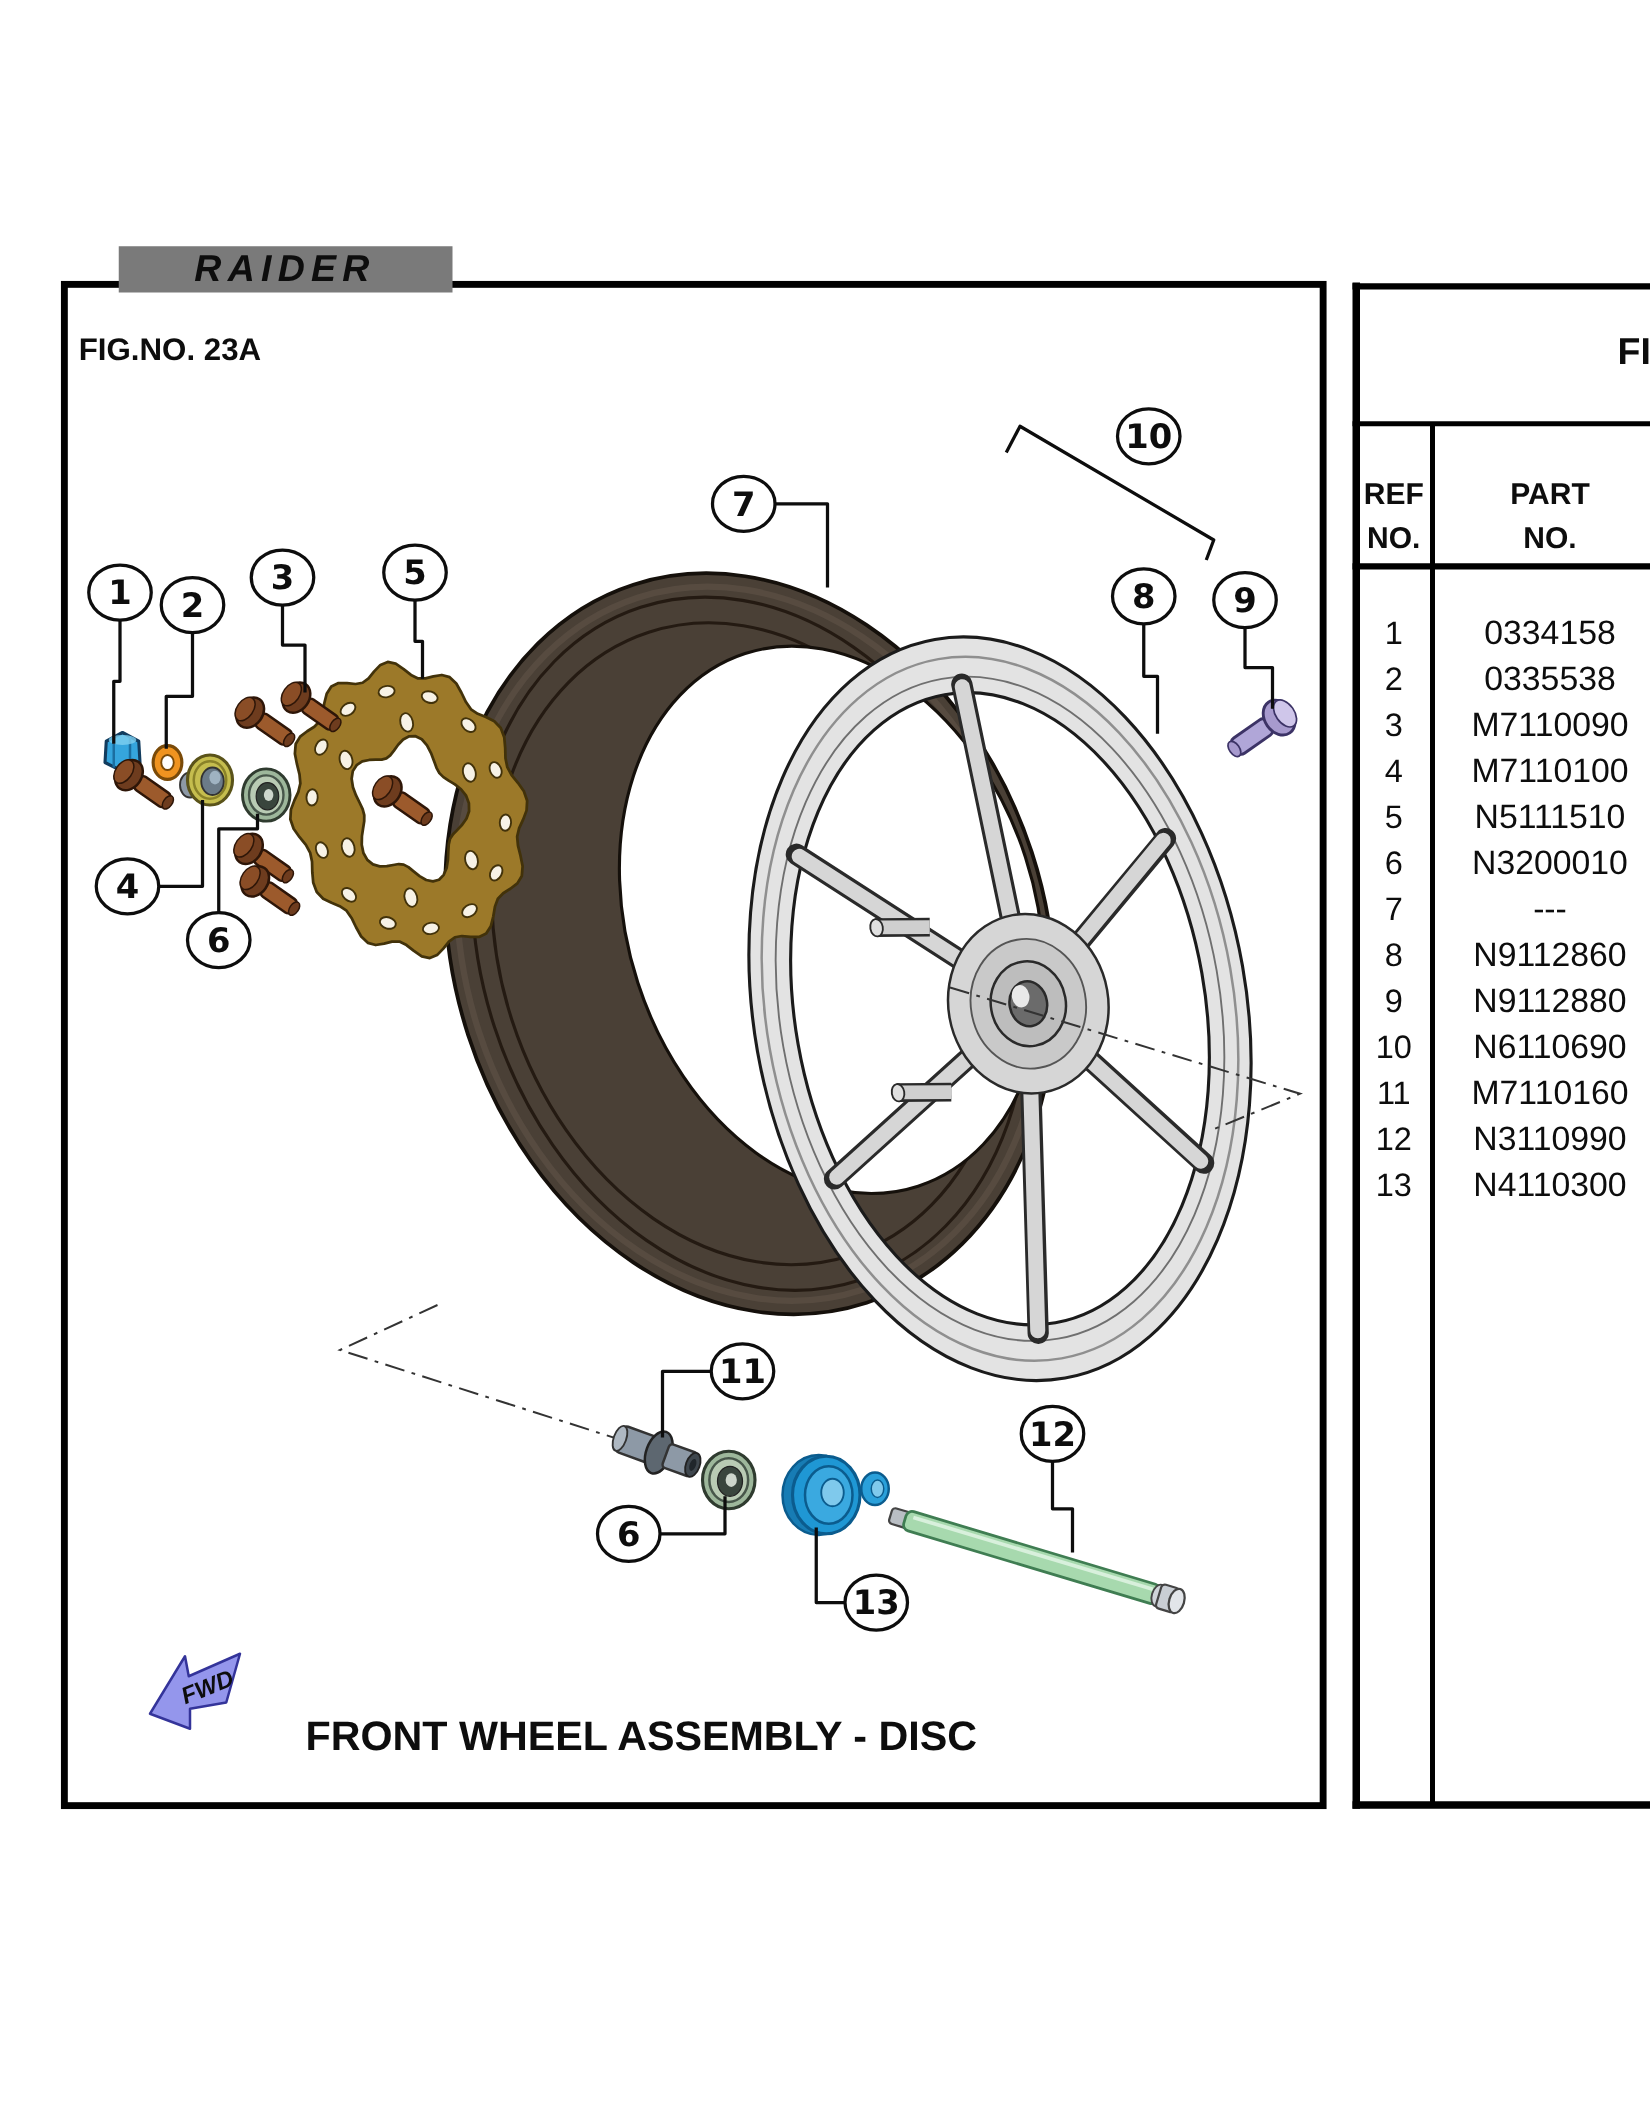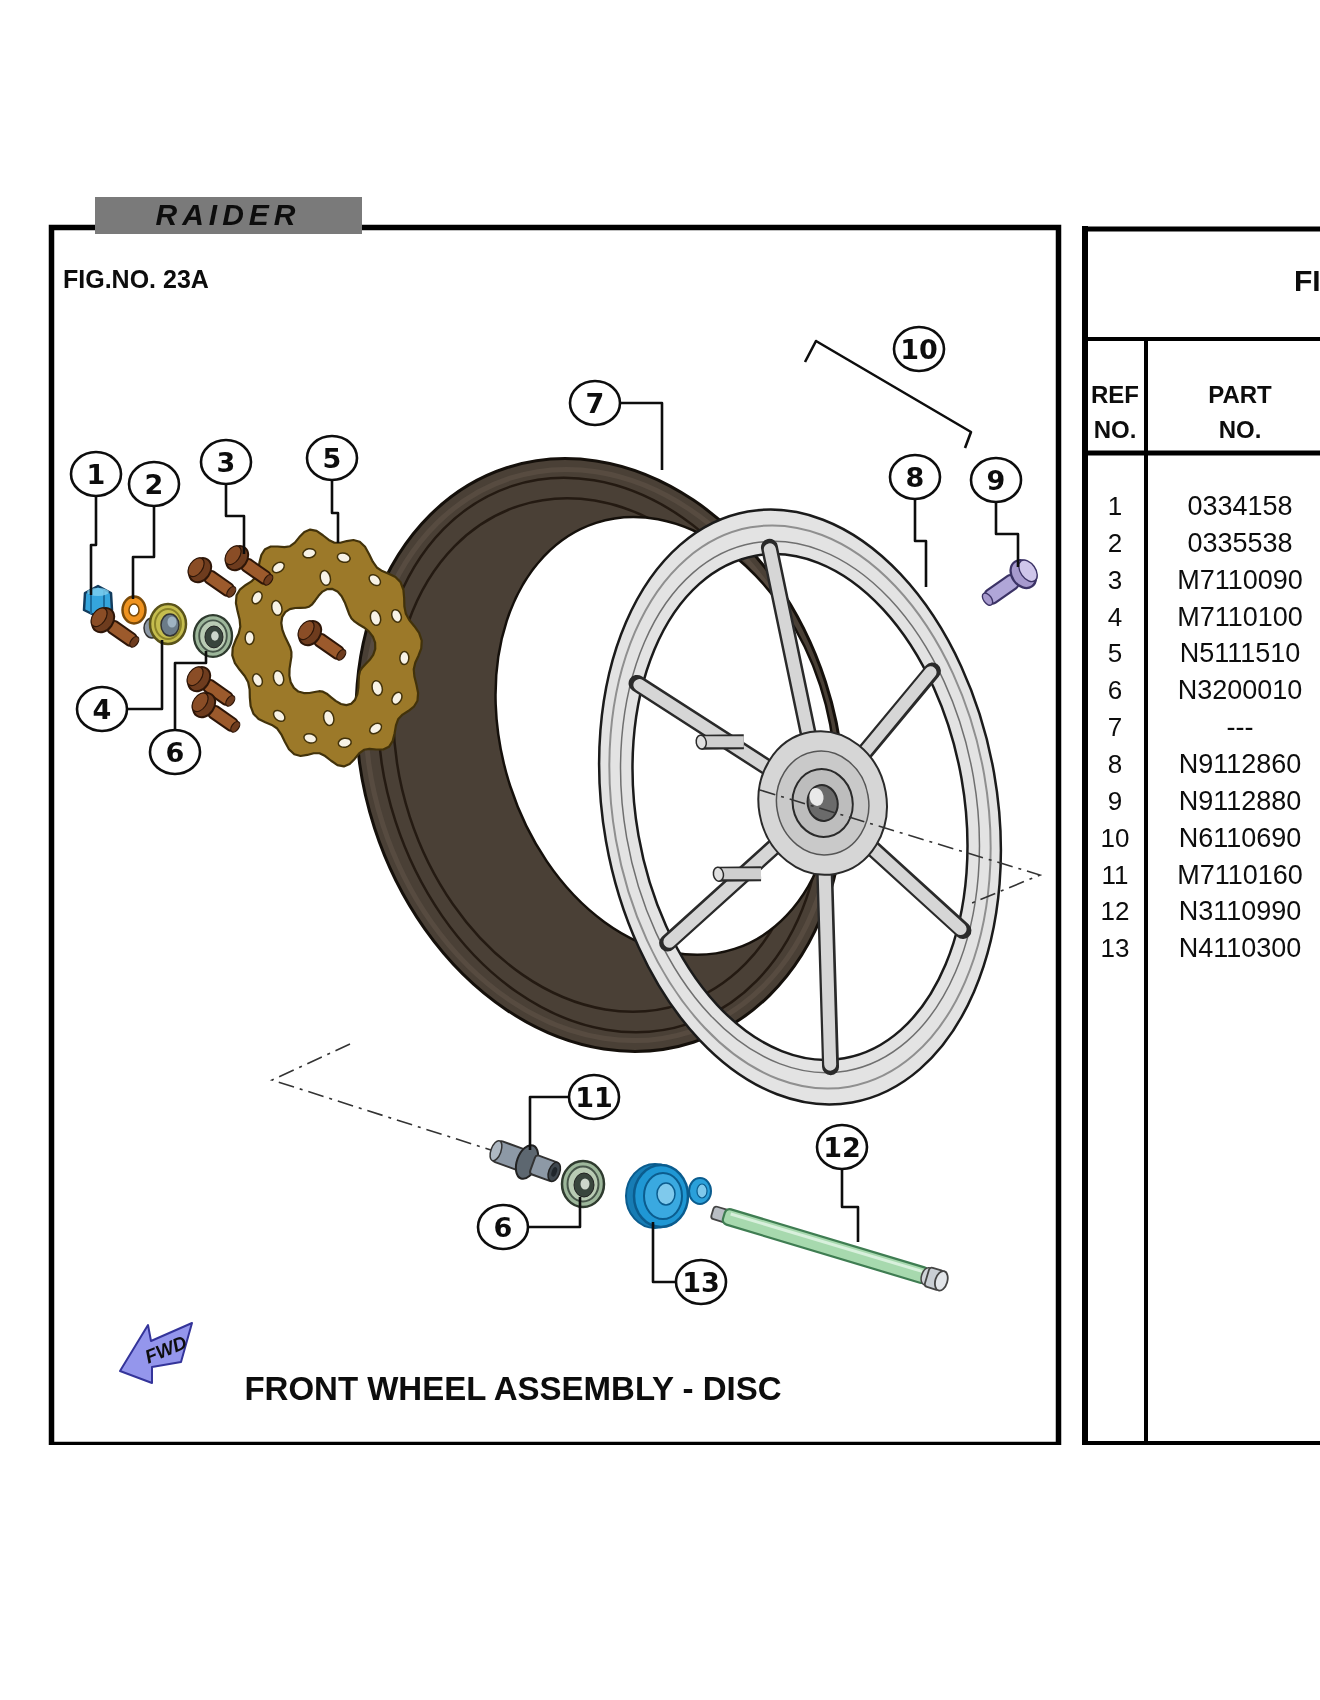--- a/index.html
+++ b/index.html
@@ -1,16 +1,16 @@
 <!DOCTYPE html>
 <html><head>
 <meta charset="utf-8">
 <style>
   html,body{margin:0;padding:0;background:#ffffff;}
-  .page{position:relative;width:1320px;height:1445px;background:#ffffff;overflow:hidden;
+  .page{position:relative;width:1320px;height:1700px;background:#ffffff;overflow:hidden;
         font-family:"Liberation Sans", sans-serif;}
   svg{position:absolute;left:0;top:0;}
   text{font-family:"Liberation Sans", sans-serif;fill:#0d0d0d;}
   .callout-num{font-family:"DejaVu Sans", sans-serif;font-weight:bold;}
 </style>
 </head>
 <body>
 
 <div class="page">
 <svg id="art" width="1320" height="1700" viewBox="0 0 1320 1700">

